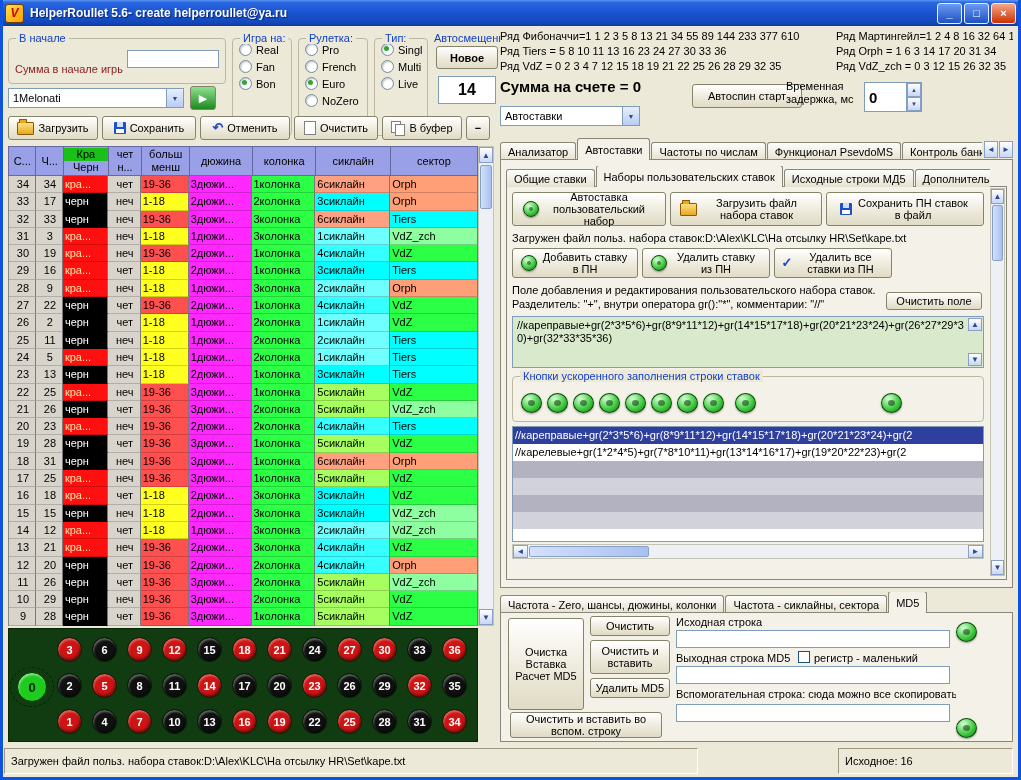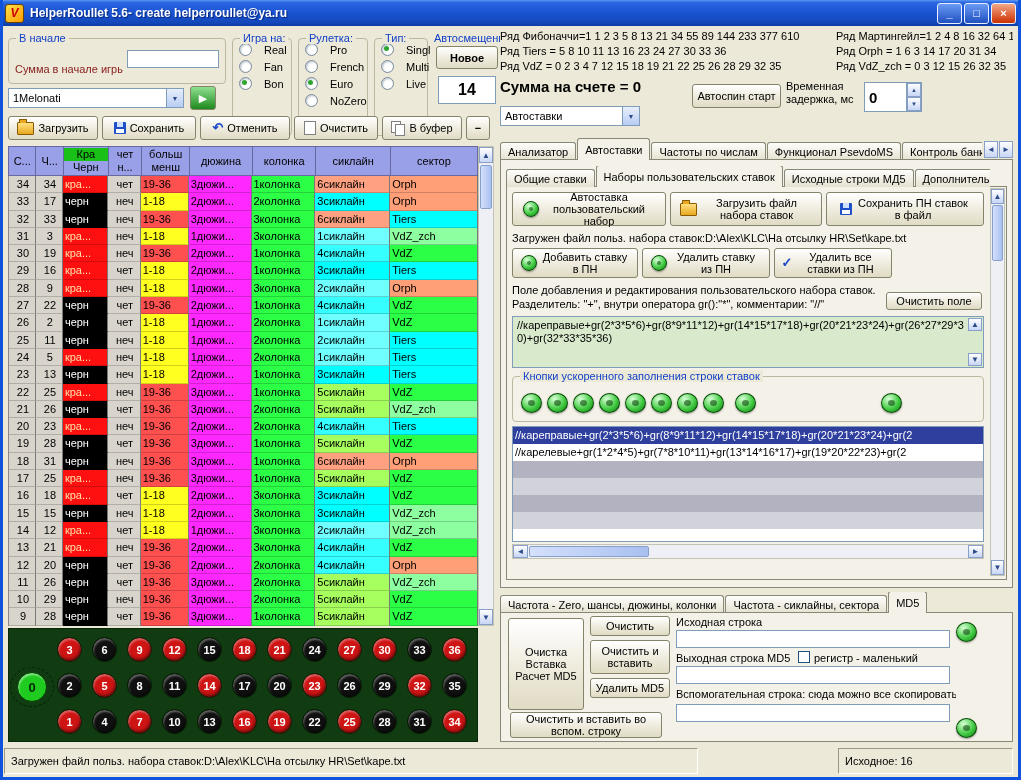--- a/index.html
+++ b/index.html
@@ -16,21 +16,21 @@
     font-style:italic;display:flex;align-items:center;justify-content:center;}
   .tb-title{color:#fff;font-weight:bold;font-size:12px;margin-left:6px;text-shadow:1px 1px 1px #00227a;flex:1;
     white-space:nowrap;overflow:hidden;}
   .tb-btn{width:23px;height:19px;border-radius:3px;border:1px solid #e8f0ff;color:#fff;display:flex;
     align-items:center;justify-content:center;font-size:11px;font-weight:bold;margin-left:2px;
     background:linear-gradient(#6a9af4,#1f50c0);}
   .tb-btn.close{background:linear-gradient(#f4a888,#cc3000);}
   
   .grp{border:1px solid #bcb79f;border-radius:4px;}
   .cap{position:absolute;top:-7px;left:7px;background:#ece9d8;padding:0 3px;color:#1240c8;white-space:nowrap;}
-  .radio-row{display:flex;align-items:center;gap:12px;margin:4px 0 0 6px;}
+  .radio-row{display:flex;align-items:center;gap:4px;margin:4px 0 0 6px;}
   .radio{width:11px;height:11px;border-radius:50%;background:#fff;border:1px solid #7a8a99;flex:none;
     box-shadow:inset 1px 1px 2px #b8c4cc;}
   .radio.sel::after{content:"";display:block;margin:2px;width:5px;height:5px;border-radius:50%;background:#2fa52f;}
   
   .btn{display:flex;align-items:center;justify-content:center;gap:4px;text-align:center;
     background:linear-gradient(180deg,#ffffff,#f1eee2 45%,#e0dbc4);
     border:1px solid #84846a;border-radius:3px;font-size:11px;color:#000;line-height:12px;}
   .input{background:#fff;border:1px solid #7f9db9;font-family:"Liberation Sans",sans-serif;
     font-size:11px;padding:1px 3px;box-sizing:border-box;}
   .combo{background:#fff;border:1px solid #7f9db9;display:flex;align-items:center;padding-left:4px;}
@@ -205,21 +205,21 @@
   <div class="abs btn" style="left:466px;top:116px;width:24px;height:24px;font-weight:bold;">−</div>
 
   <div class="abs lbl" style="left:500px;top:30px;width:334px;">Ряд Фибоначчи=1 1 2 3 5 8 13 21 34 55 89 144 233 377 610</div>
   <div class="abs lbl" style="left:500px;top:45px;width:334px;">Ряд Tiers = 5 8 10 11 13 16 23 24 27 30 33 36</div>
   <div class="abs lbl" style="left:500px;top:60px;width:334px;">Ряд VdZ = 0 2 3 4 7 12 15 18 19 21 22 25 26 28 29 32 35</div>
   <div class="abs lbl" style="left:836px;top:30px;width:177px;">Ряд Мартингейл=1 2 4 8 16 32 64 128 256</div>
   <div class="abs lbl" style="left:836px;top:45px;width:177px;">Ряд Orph = 1 6 3 14 17 20 31 34</div>
   <div class="abs lbl" style="left:836px;top:60px;width:177px;">Ряд VdZ_zch = 0 3 12 15 26 32 35</div>
 
   <div class="abs" style="left:500px;top:78px;font-size:15px;font-weight:bold;">Сумма на счете = 0</div>
-  <div class="abs btn" style="left:692px;top:84px;width:89px;height:24px;">Автоспин старт</div>
+  <div class="abs btn" style="left:692px;top:84px;width:110px;height:24px;">Автоспин старт</div>
   <div class="abs" style="left:786px;top:80px;width:74px;line-height:13px;">Временная задержка, мс</div>
   <div class="abs spinner" style="left:864px;top:82px;width:58px;height:30px;">
     <span class="val">0</span>
     <span class="btns">
         <span class="sb">▲</span>
         <span class="sb">▼</span>
       </span>
   </div>
   <div class="abs combo" style="left:500px;top:106px;width:140px;height:20px;">
     <span>Автоставки</span>

